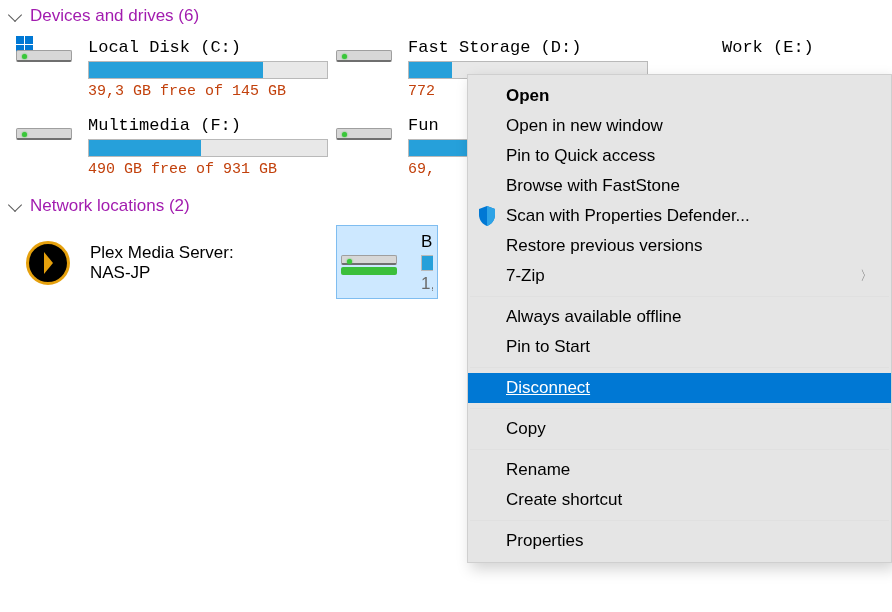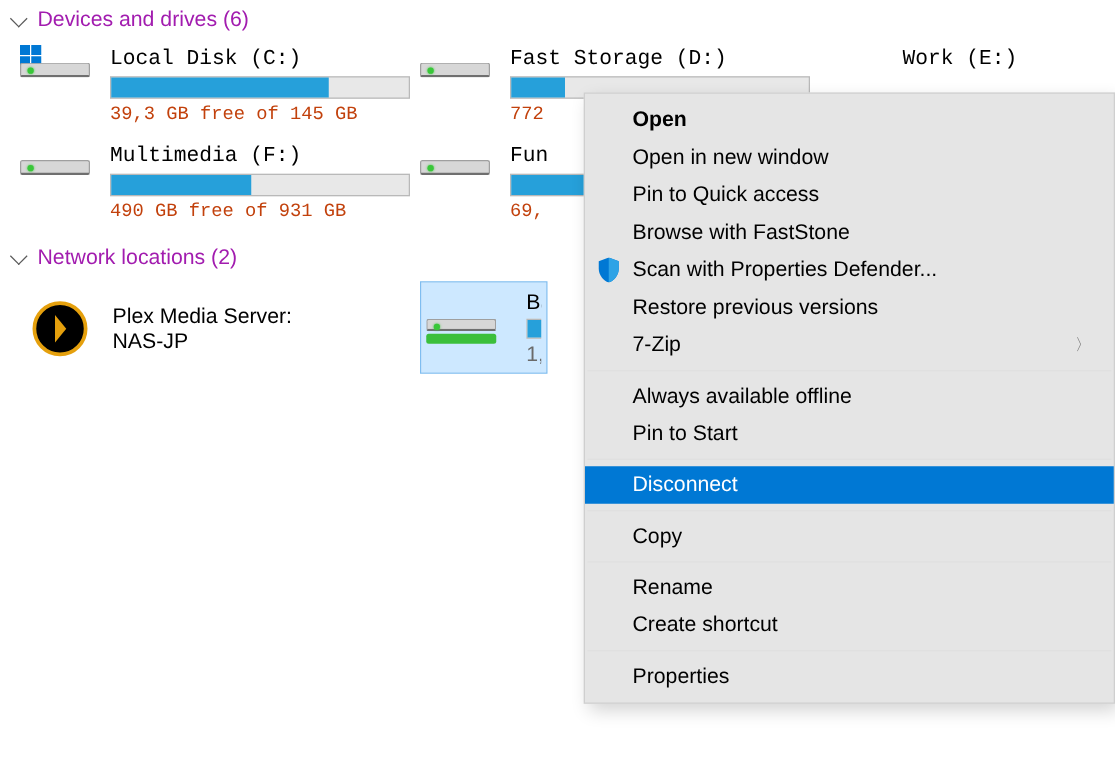--- a/index.html
+++ b/index.html
@@ -170,21 +170,21 @@
   }
   .menu-item {
     padding: 5px 18px 5px 38px;
     display: flex;
     align-items: center;
     justify-content: space-between;
     cursor: default;
     position: relative;
   }
   .menu-item.bold { font-weight: 700; }
-  .menu-item.hover { background: #0078d4; color: #fff; }
+  .menu-item.hover { background: #0078d4; color: #fff; text-decoration: underline; }
   .menu-sep {
     height: 1px;
     background: #e0e0e0;
     margin: 5px 2px;
   }
   .menu-item .sub-chevron {
     color: #777;
     font-size: 13px;
   }
   .shield-icon {

